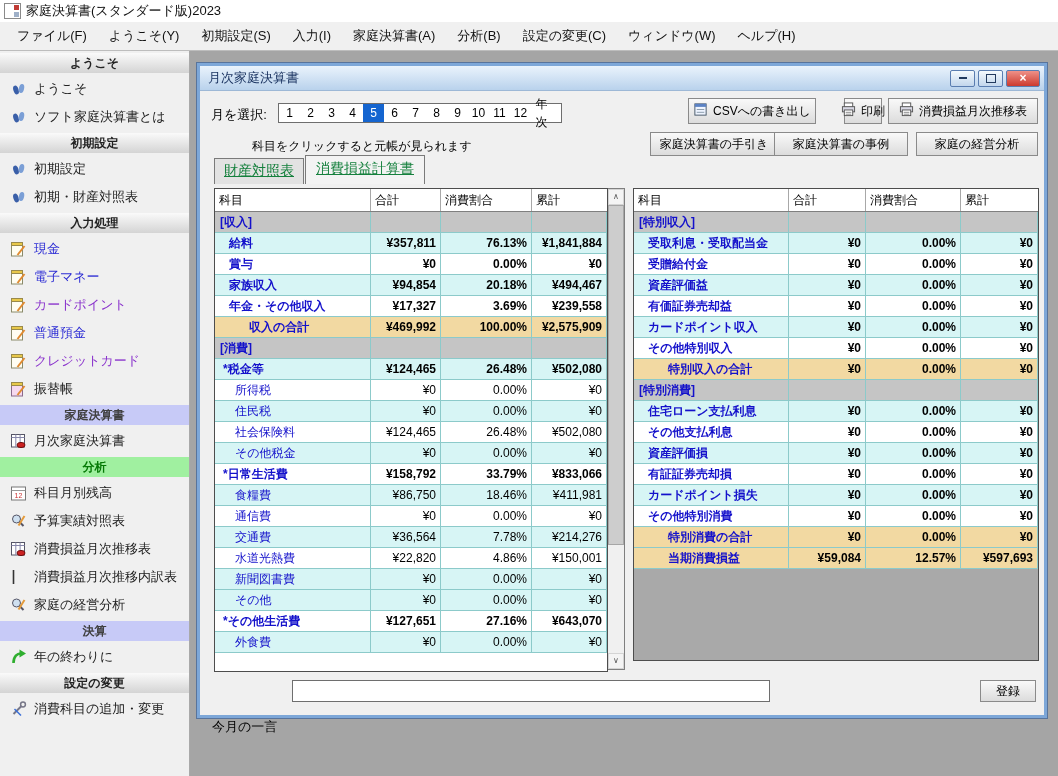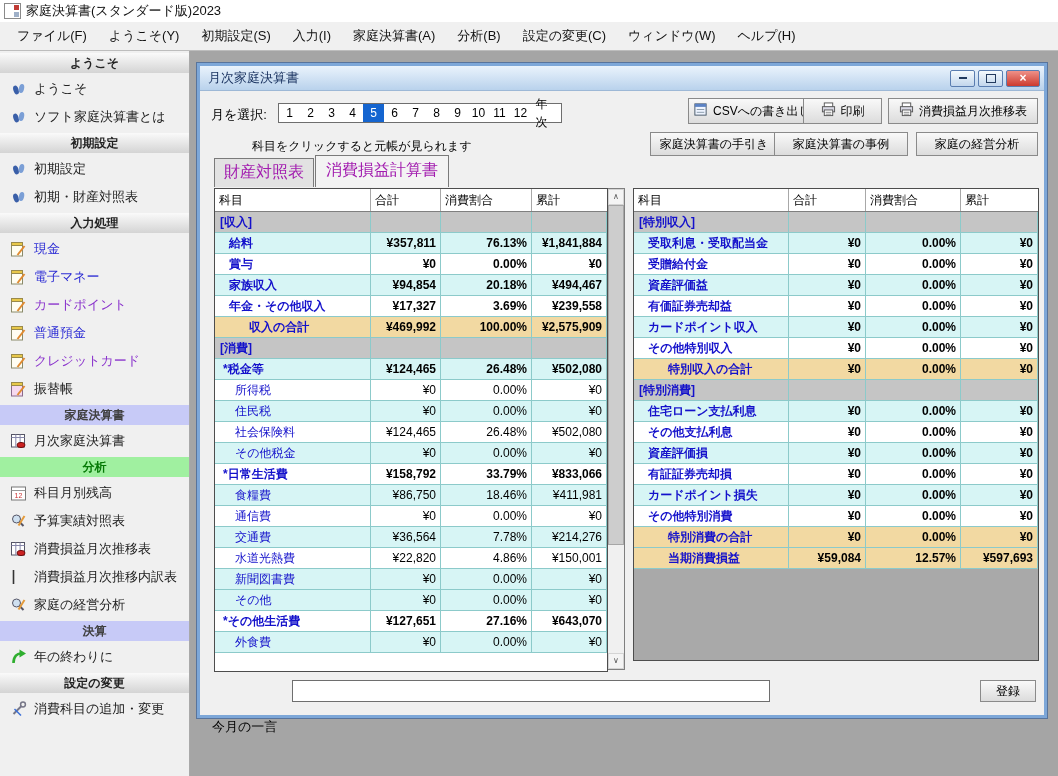--- a/index.html
+++ b/index.html
@@ -42,28 +42,28 @@
   .month-label{position:absolute;left:11px;top:15px;font-size:13px;color:#000;}
   .monthbox{position:absolute;left:78px;top:12px;width:284px;height:20px;background:#fff;border:1px solid #6e6e6e;
             display:flex;align-items:center;box-sizing:border-box;}
   .month{width:21px;text-align:center;font-size:12px;color:#000;line-height:18px;}
   .month.selected{background:#1565d0;color:#fff;}
   .hint{position:absolute;left:52px;top:47px;font-size:12px;color:#000;}
   .btn{background:linear-gradient(#f9f9f9,#dcdcdc);border:1px solid #8a8a8a;font-size:12px;color:#000;
        display:flex;align-items:center;justify-content:center;gap:5px;box-sizing:border-box;white-space:nowrap;}
   .btn svg{width:15px;height:15px;flex:0 0 auto;}
   .b1{position:absolute;top:7px;right:6px;width:150px;height:26px;}
-  .b2{position:absolute;top:7px;right:162px;width:79px;height:26px;}
+  .b2{position:absolute;top:7px;right:162px;width:38px;height:26px;}
   .b3{position:absolute;top:7px;right:228px;width:128px;height:26px;}
   .h1{position:absolute;top:41px;right:6px;width:122px;height:24px;}
   .h2{position:absolute;top:41px;right:136px;width:134px;height:24px;}
   .h3{position:absolute;top:41px;right:266px;width:128px;height:24px;}
   
   .tabs{position:absolute;left:14px;top:64px;display:flex;align-items:flex-end;}
-  .tab{border:1px solid #7a7a7a;border-bottom:none;background:#e2e2e2;padding:3px 9px 4px;font-size:16px;color:#a21caf;margin-right:1px;}
+  .tab{border:1px solid #7a7a7a;border-bottom:none;background:#e2e2e2;padding:3px 9px 4px;font-size:14px;color:#15803d;margin-right:1px;text-decoration:underline;}
   .tab.active{background:#f3f3f3;padding:4px 10px 6px;position:relative;z-index:2;}
   
   .grid-wrap{position:absolute;top:97px;display:flex;}
   #left-wrap{left:14px;height:482px;}
   #right-wrap{left:433px;height:471px;}
   .grid{background:#fff;border:1px solid #4d4d4d;overflow:hidden;display:flex;flex-direction:column;box-sizing:content-box;}
   #left-grid{width:392px;height:482px;}
   #right-grid{width:404px;height:471px;}
   .trow{display:grid;height:21px;flex:0 0 auto;}
   .cols-left{grid-template-columns:156px 70px 91px 75px;}

